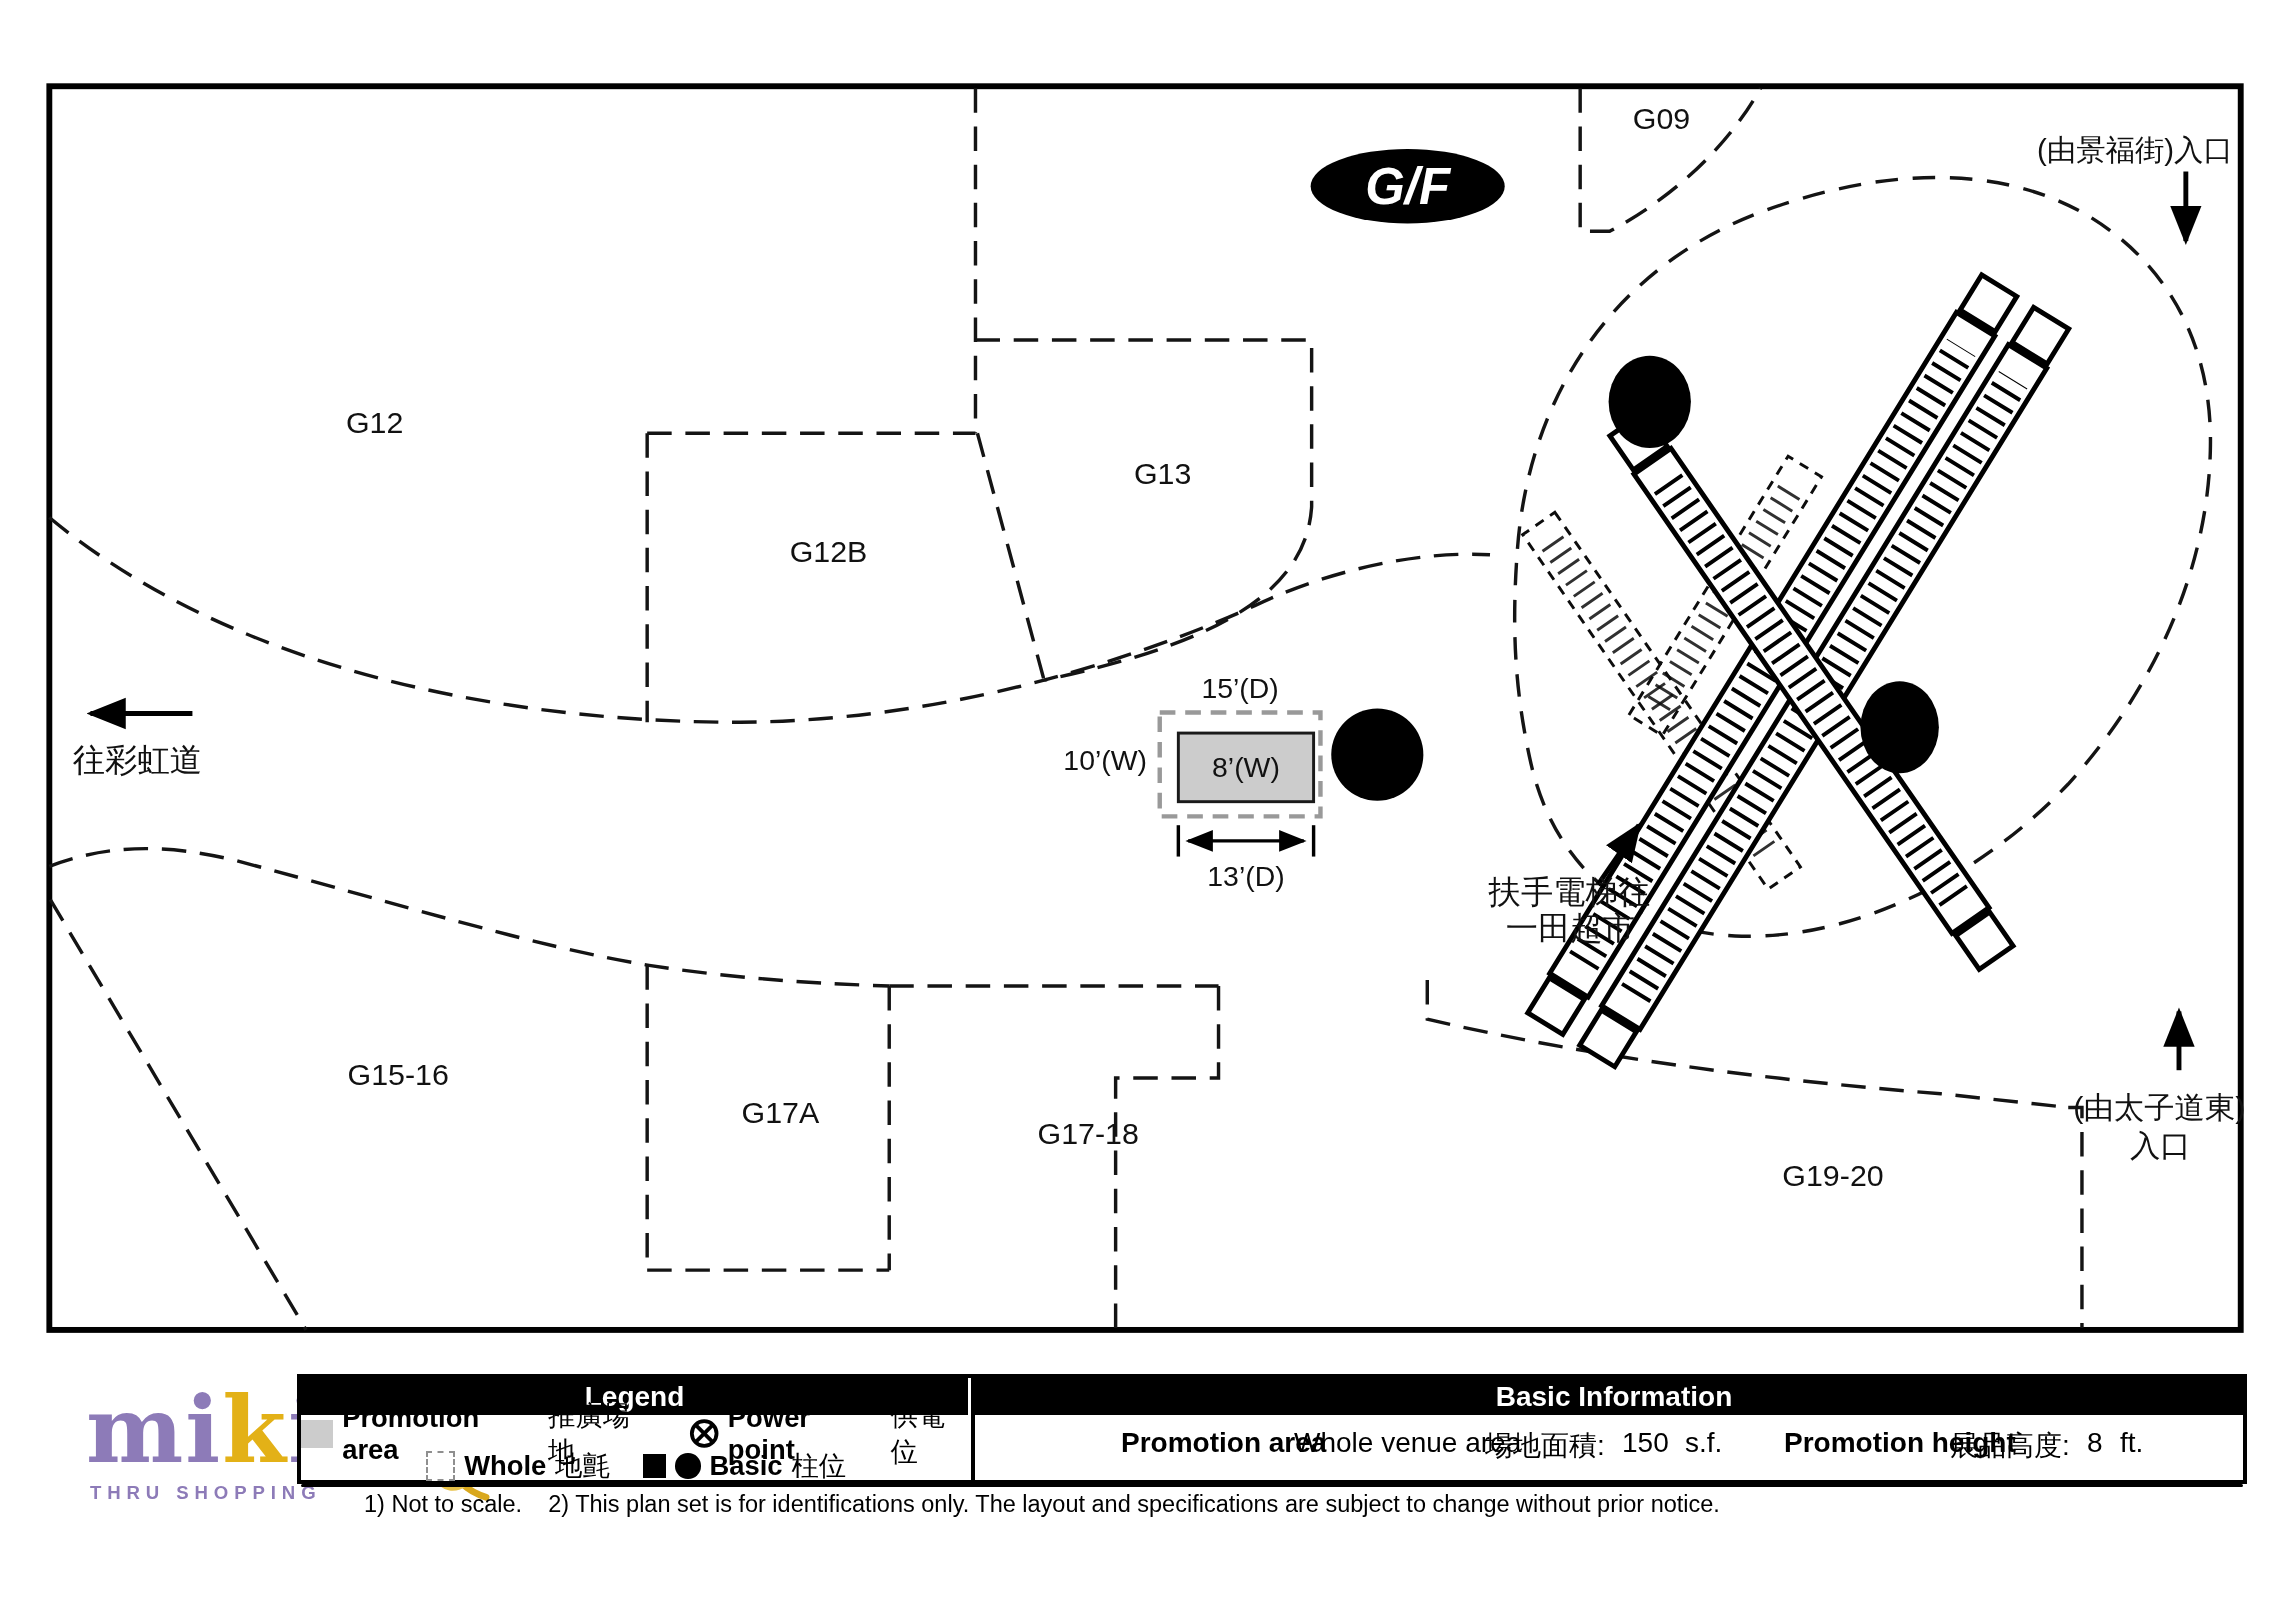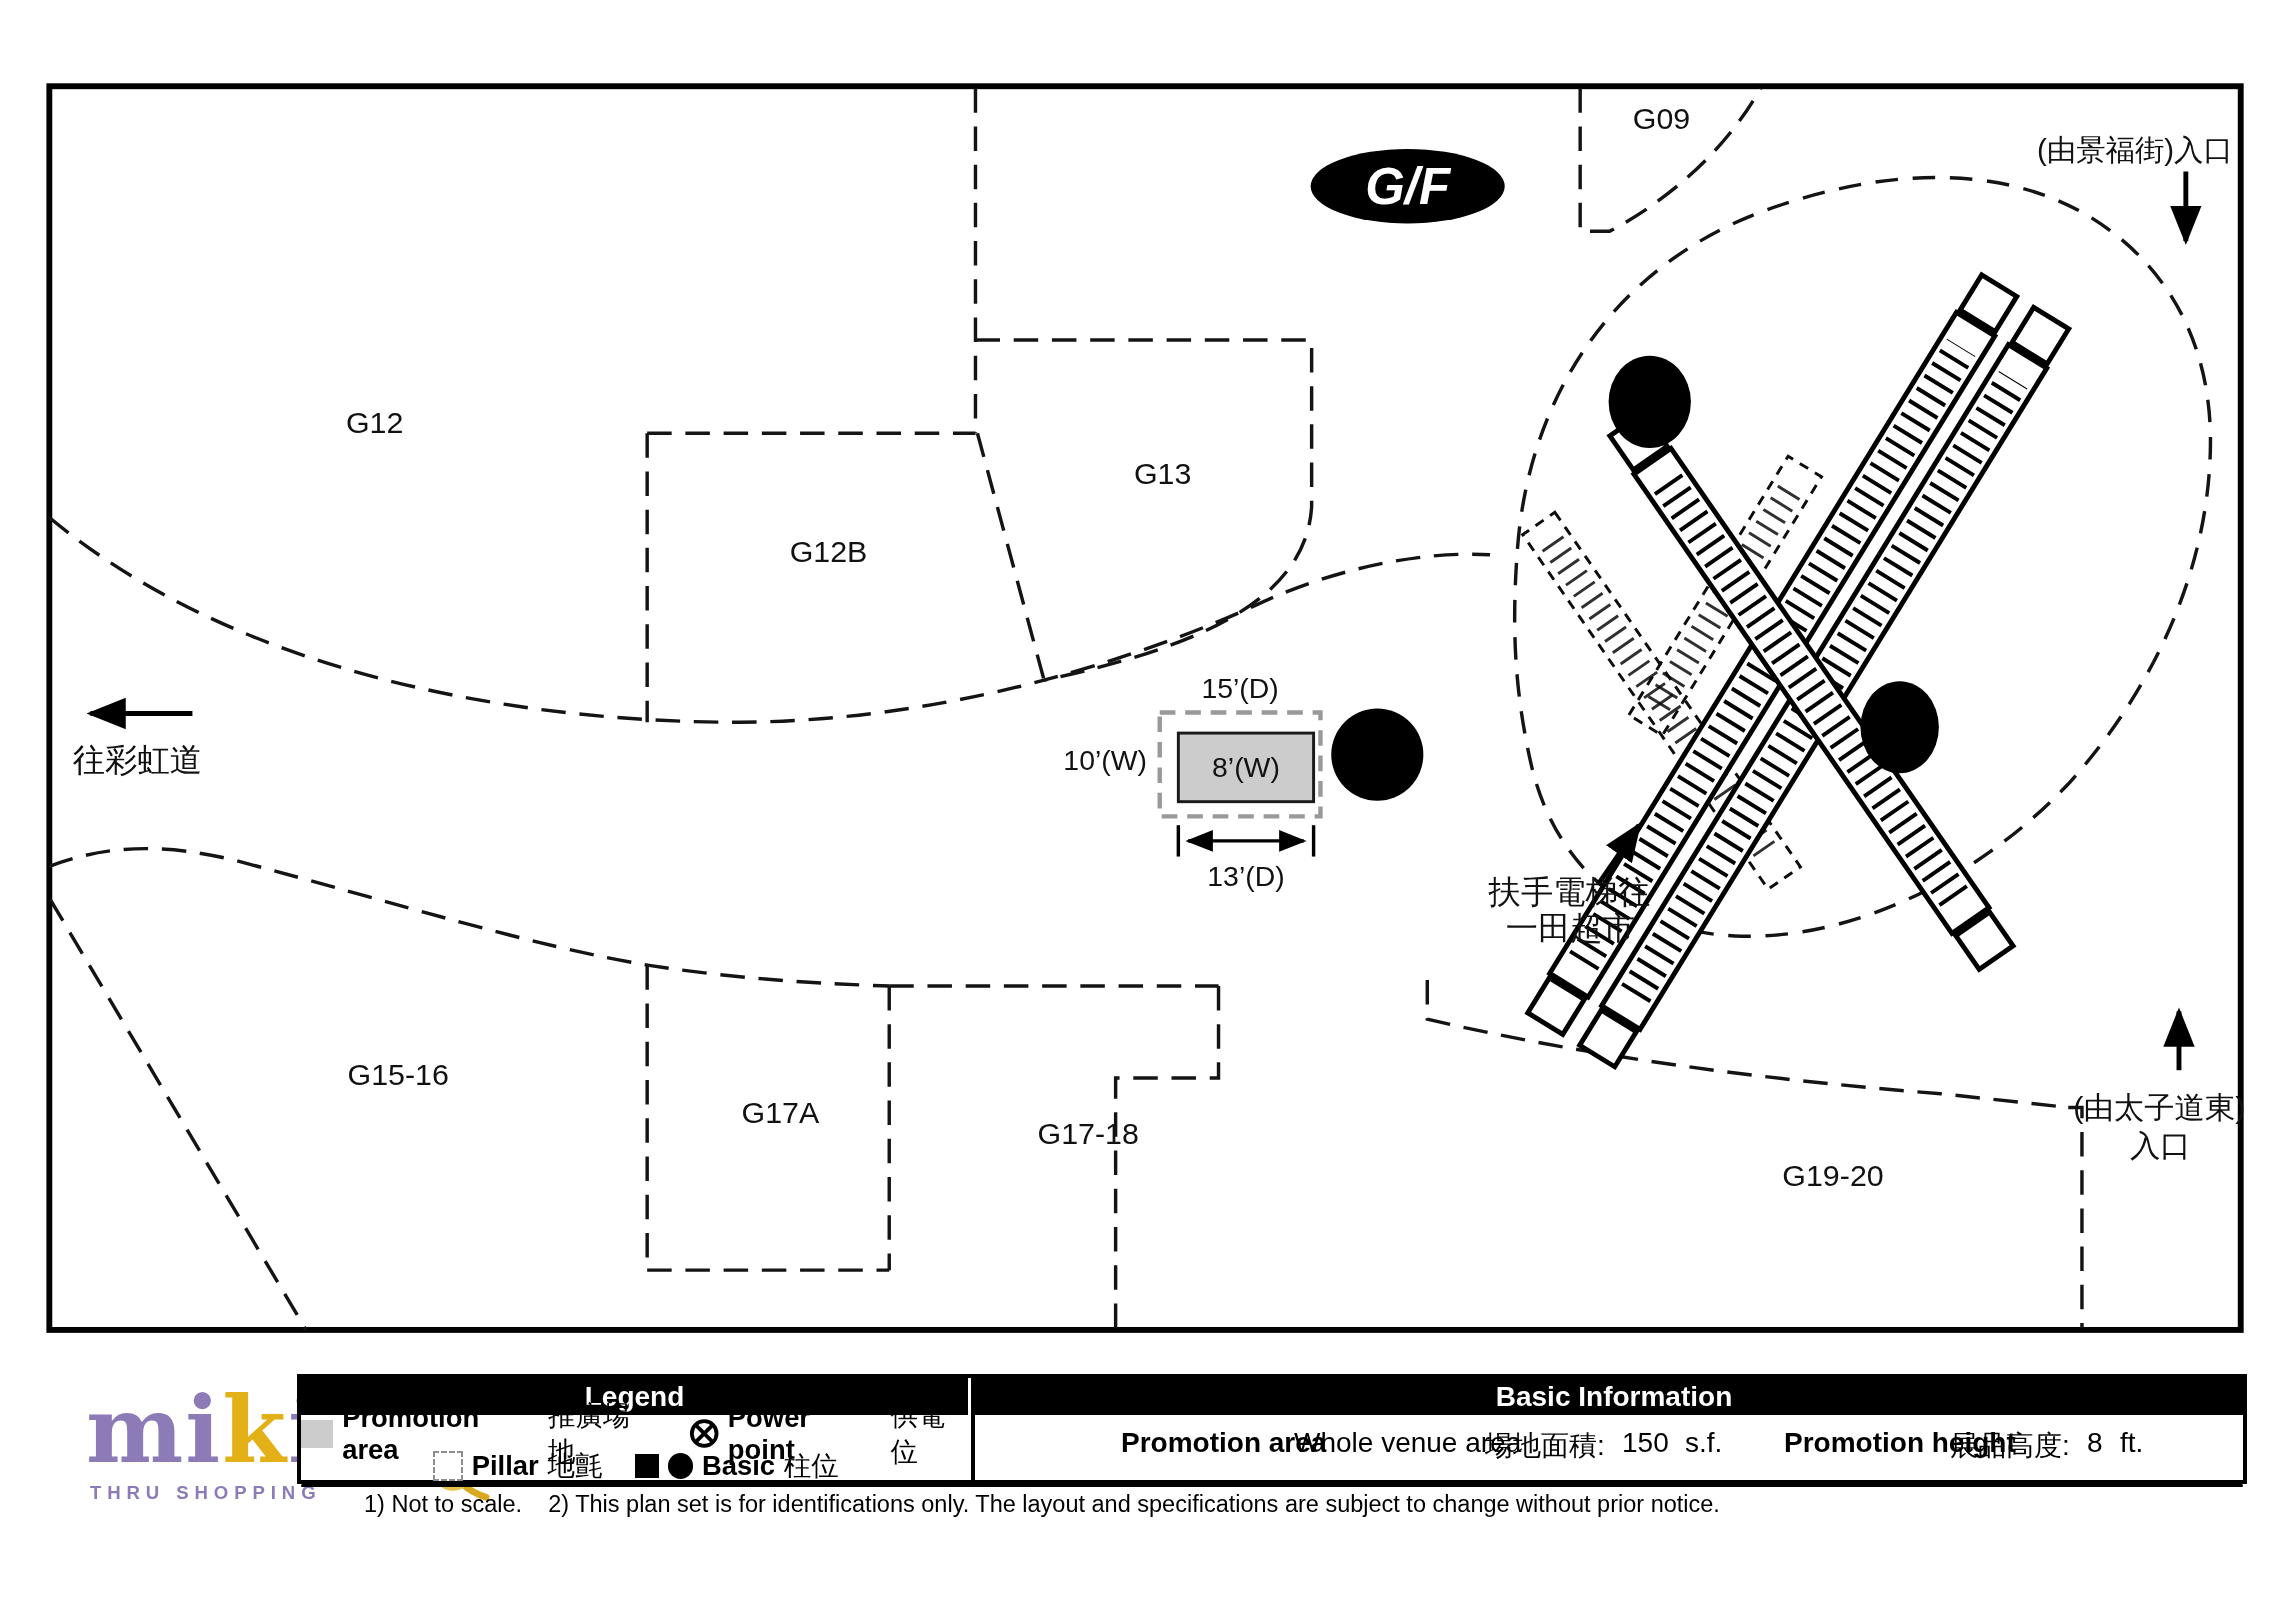--- a/index.html
+++ b/index.html
@@ -201,21 +201,21 @@
             <line x1="7.5" y1="7.5" x2="24.5" y2="24.5" stroke="#000" stroke-width="4"></line>
             <line x1="24.5" y1="7.5" x2="7.5" y2="24.5" stroke="#000" stroke-width="4"></line>
           </svg>
           <span class="lbl-b">Power point</span>
           <span>供電位</span>
         </div>
       </div>
       <div class="lg-row">
         <div class="grp">
           <span class="carpet-sq"></span>
-          <span class="lbl-b">Pillar</span>
+          <span class="lbl-b">Whole</span>
           <span>地氈</span>
         </div>
         <div class="grp">
           <span class="pillar-sq"></span>
           <span class="pillar-dot"></span>
           <span class="lbl-b">Basic</span>
           <span>柱位</span>
         </div>
       </div>
     </div>

